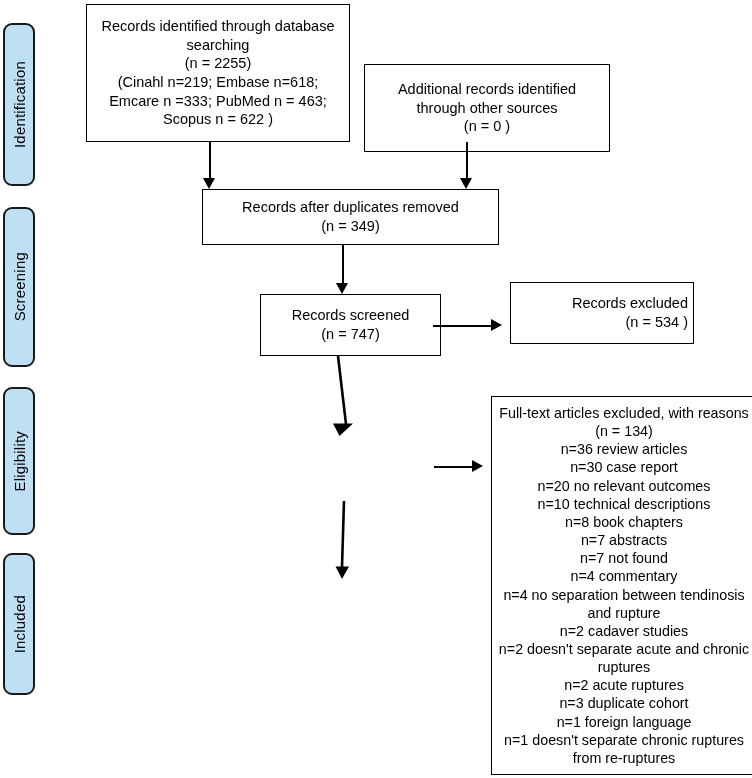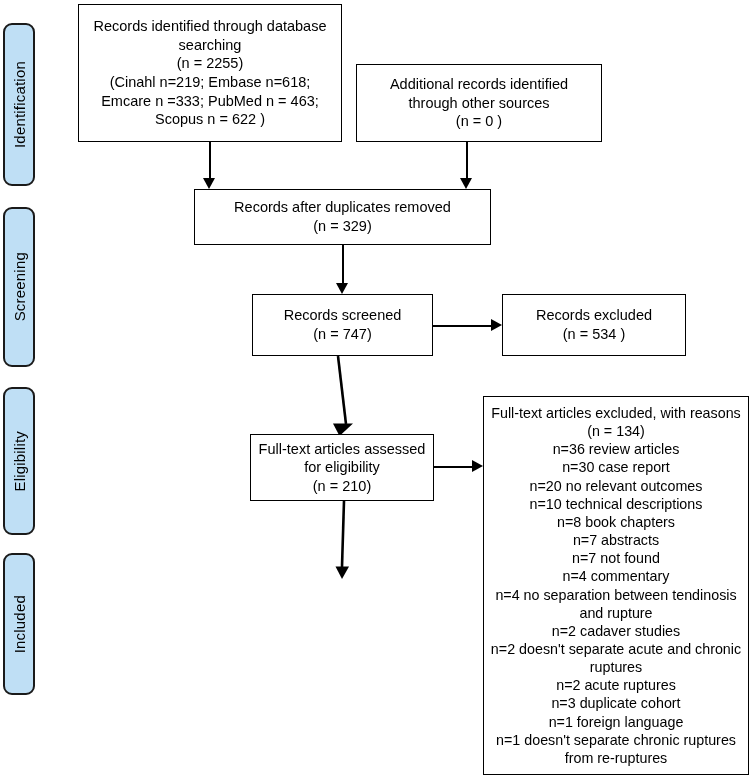--- a/index.html
+++ b/index.html
@@ -45,20 +45,21 @@
     background: #ffffff;
     border: 1.6px solid #000000;
     box-sizing: border-box;
     display: flex;
     align-items: center;
     justify-content: center;
     text-align: center;
     padding: 3px 5px;
     font-size: 14.5px;
     line-height: 1.28;
+    margin-left: 8px;
   }
   .box .txt { display: block; width: 100%; white-space: pre-line; }
   .box.dense { font-size: 14.3px; line-height: 1.27; }
 
   
   .vline {
     position: absolute;
     width: 0;
     border-left: 2.4px solid #000;
   }
@@ -103,63 +104,58 @@
   <div class="phase" style="left:3px; top:553px; width:32px; height:142px;">
     <span class="phase-label">Included</span>
   </div>
 
   <div class="box" style="left:78px; top:4px; width:264px; height:138px;">
     <span class="txt">Records identified through database searching
 (n = 2255)
 (Cinahl n=219; Embase n=618; Emcare n =333; PubMed n = 463; Scopus n = 622 )</span>
   </div>
 
-  <div class="box" style="left:356px; top:64px; width:246px; height:78px;">
+  <div class="box" style="left:356px; top:64px; width:246px; height:88px;">
     <span class="txt">Additional records identified
 through other sources
 (n = 0 )</span>
   </div>
 
   <div class="vline" style="left:209px; top:142px; height:38px;"></div>
   <div class="arrow-down" style="left:203px; top:178px;"></div>
 
   <div class="vline" style="left:466px; top:142px; height:38px;"></div>
   <div class="arrow-down" style="left:460px; top:178px;"></div>
 
   <div class="box" style="left:194px; top:189px; width:297px; height:56px;">
     <span class="txt">Records after duplicates removed
-(n = 329)</span>
+(n = 349)</span>
   </div>
 
   <div class="vline" style="left:342px; top:245px; height:40px;"></div>
   <div class="arrow-down" style="left:336px; top:283px;"></div>
 
   <div class="box" style="left:252px; top:294px; width:181px; height:62px;text-align:center;">
     <span class="txt">Records screened
 (n = 747)</span>
   </div>
 
   <div class="hline" style="left:433px; top:325px; width:60px;"></div>
   <div class="arrow-right" style="left:491px; top:319px;"></div>
 
-  <div class="box" style="left:502px; top:294px; width:184px; height:62px;">
+  <div class="box" style="left:502px; top:282px; width:184px; height:62px;text-align:right;">
     <span class="txt">Records excluded
 (n = 534 )</span>
   </div>
 
   <svg class="slantline" style="left:310px; top:356px;" width="60" height="82" viewBox="0 0 60 82">
     <line x1="28" y1="0" x2="36" y2="68" stroke="#000" stroke-width="2.6"></line>
     <polygon points="29.5,80 23,67.5 43,67.5" fill="#000"></polygon>
   </svg>
 
-  <div class="box" style="left:250px; top:434px; width:184px; height:67px;">
-    <span class="txt">Full-text articles assessed
-for eligibility
-(n = 210)</span>
-  </div>
 
   <div class="hline" style="left:434px; top:466px; width:40px;"></div>
   <div class="arrow-right" style="left:472px; top:460px;"></div>
 
   <div class="box dense" style="left:483px; top:396px; width:266px; height:379px;">
     <span class="txt">Full-text articles excluded, with reasons
 (n = 134)
 n=36 review articles
 n=30 case report
 n=20 no relevant outcomes

